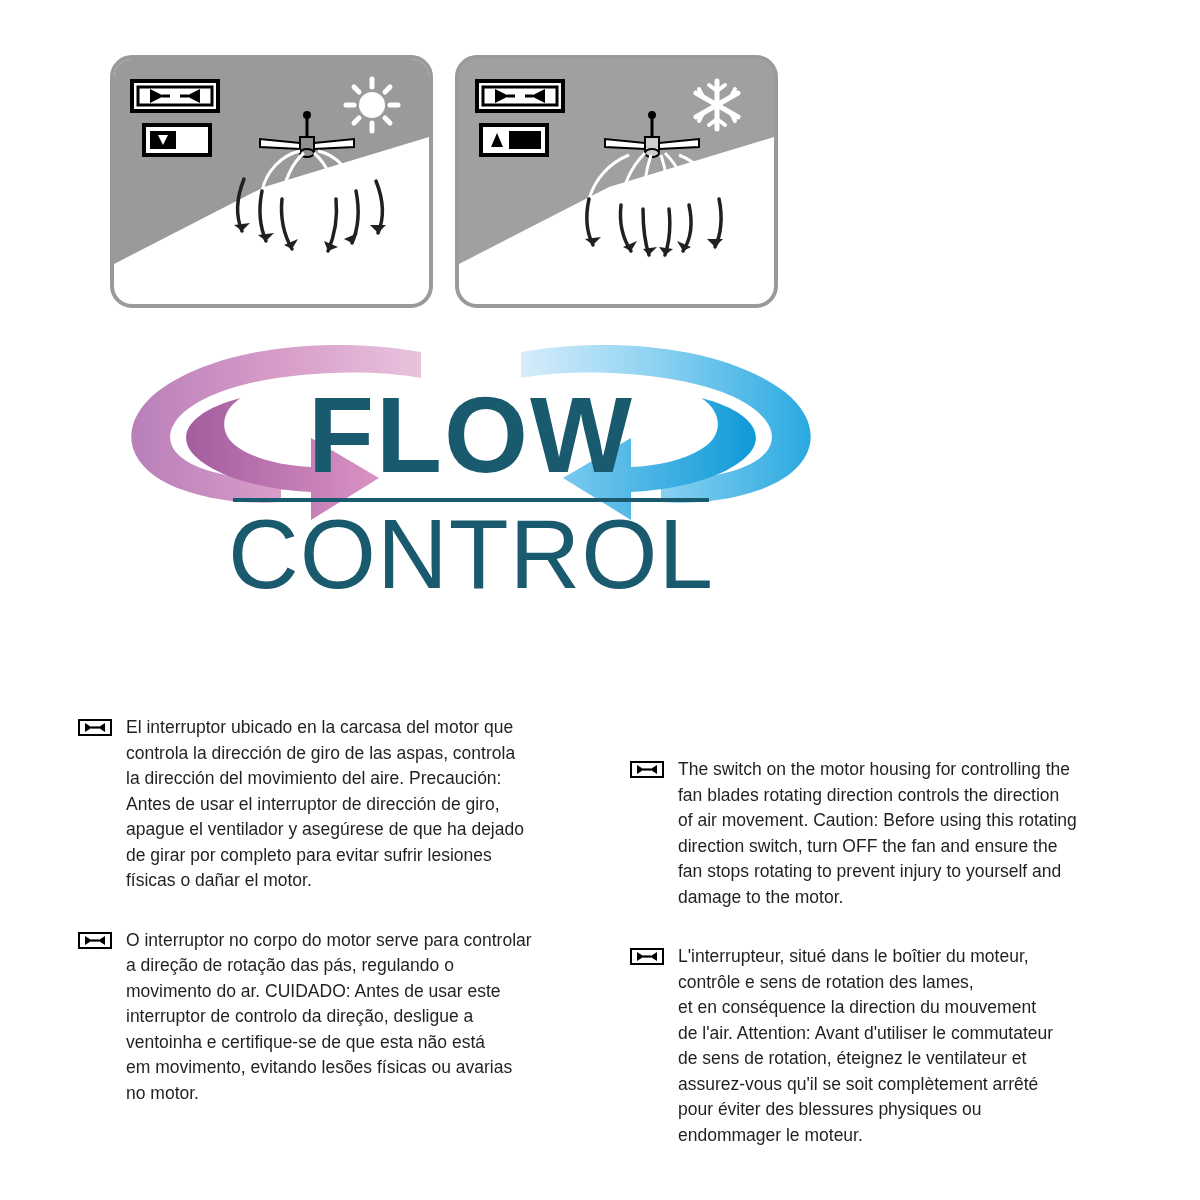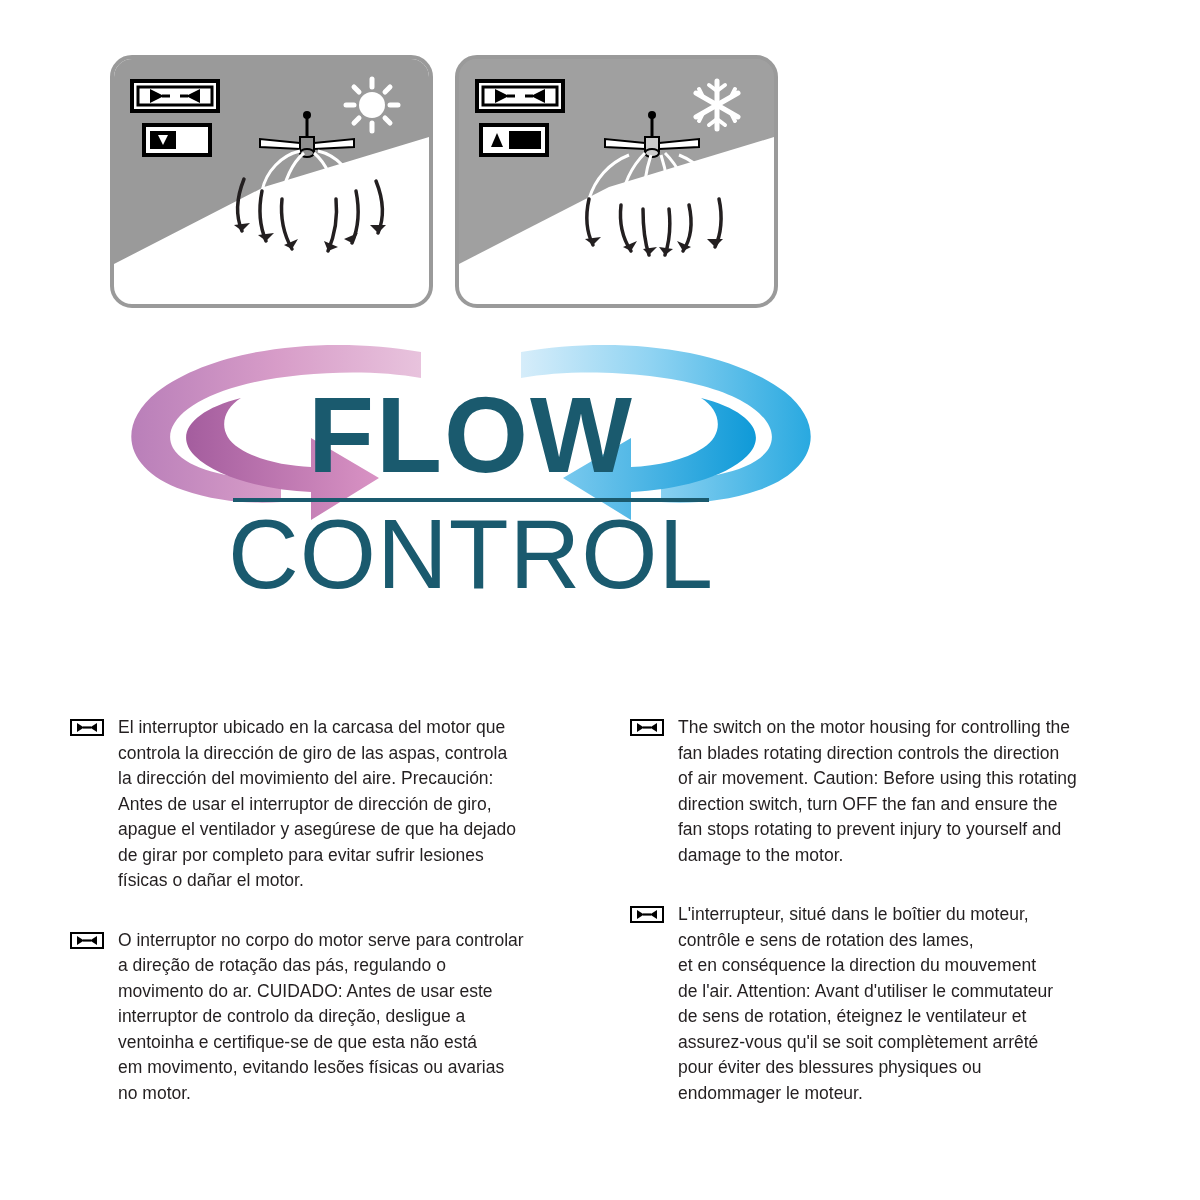--- a/index.html
+++ b/index.html
@@ -53,22 +53,22 @@
   #text-area {
     position: absolute;
     left: 0;
     top: 715px;
     width: 1200px;
   }
   .col {
     position: absolute;
     top: 0;
   }
-  .col.left  { left: 62px;  width: 530px; }
-  .col.right { left: 622px; width: 520px; }
+  .col.left  { left: 70px;  width: 530px; }
+  .col.right { left: 622px; width: 520px; margin-top: 42px; }
 
   .para {
     position: relative;
     padding-left: 56px;
     margin-bottom: 34px;
     font-size: 17.5px;
     line-height: 25.5px;
     color: #231f20;
   }
   .para .bullet-icon {

